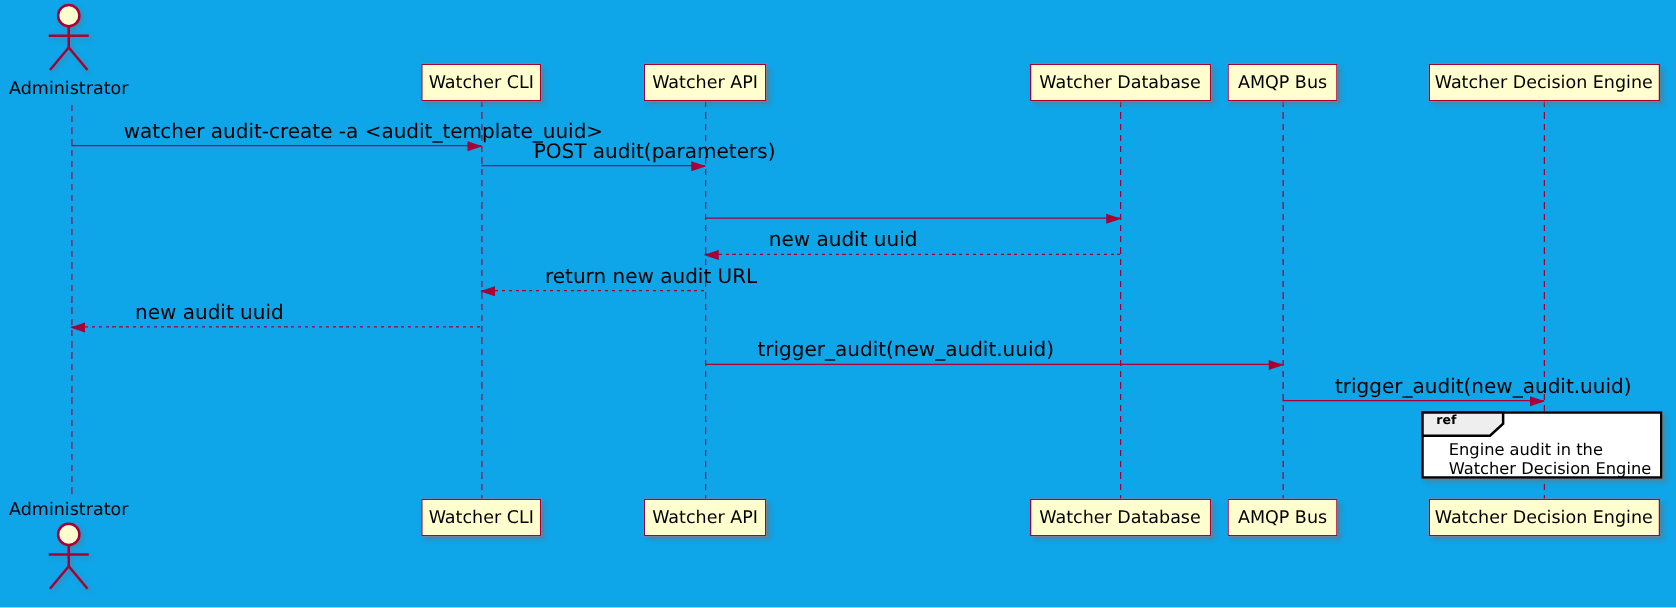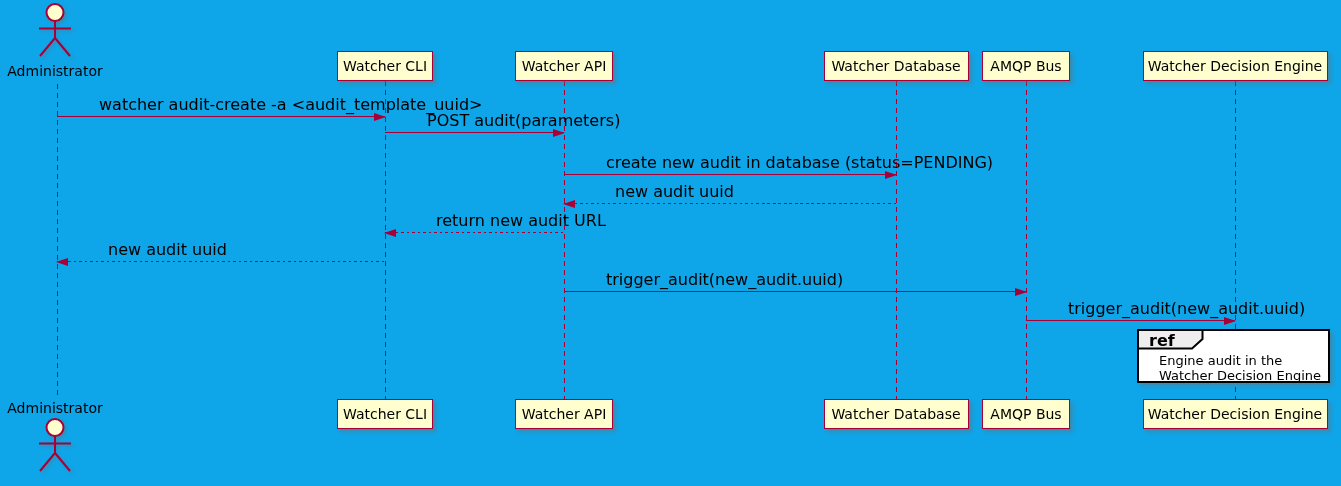--- a/index.html
+++ b/index.html
@@ -50,21 +50,21 @@
     border-top:4.5px solid transparent;
     border-bottom:4.5px solid transparent;
   }
   #ref-box{
     position:absolute;left:1137px;top:329px;width:193px;height:54px;
     box-sizing:border-box;background:#ffffff;border:2px solid #000000;
     box-shadow:3px 3px 3px rgba(110,110,110,0.45);z-index:3;
   }
   #ref-tab{position:absolute;left:-2px;top:-2px;width:67px;height:21px;}
   #ref-keyword{
-    position:absolute;left:10px;top:0px;font-size:16px;font-weight:bold;z-index:4;
+    position:absolute;left:10px;top:0px;font-size:10px;font-weight:bold;z-index:4;
   }
   #ref-body{
     position:absolute;left:20px;top:22px;font-size:13px;line-height:15px;white-space:nowrap;
   }
 </style>
 </head>
 <body>
 
 <div id="canvas">
 
@@ -129,21 +129,20 @@
         <div class="label" style="left: 5px;">watcher audit-create -a &lt;audit_template_uuid&gt;</div>
       </div>
       <div class="msg" style="left: 385px; top: 115px; width: 179px;">
         <div class="line"></div>
         <div class="head right"></div>
         <div class="label" style="left: 5px;">POST audit(parameters)</div>
       </div>
       <div class="msg" style="left: 564px; top: 157px; width: 332px;">
         <div class="line"></div>
         <div class="head right"></div>
-        <div class="label" style="left: 5px;">create new audit in database (status=PENDING)</div>
       </div>
       <div class="msg dashed" style="left: 564px; top: 186px; width: 332px;">
         <div class="line"></div>
         <div class="head left"></div>
         <div class="label" style="left: 14px;">new audit uuid</div>
       </div>
       <div class="msg dashed" style="left: 385px; top: 215px; width: 179px; text-align: center;">
         <div class="line"></div>
         <div class="head left"></div>
         <div class="label" style="left: 14px;">return new audit URL</div>

